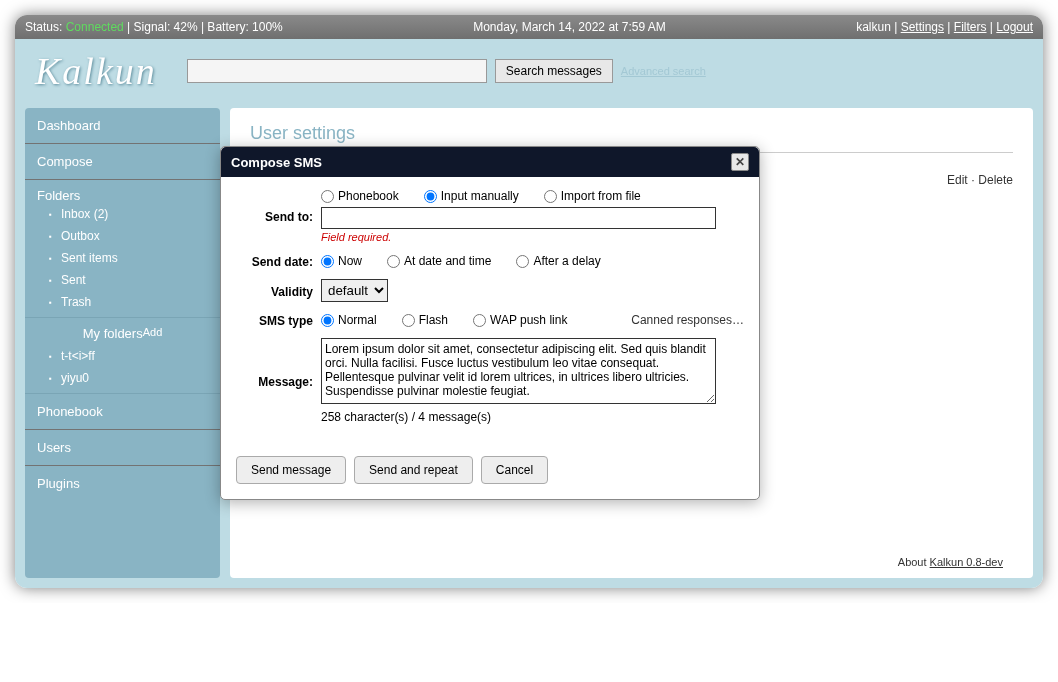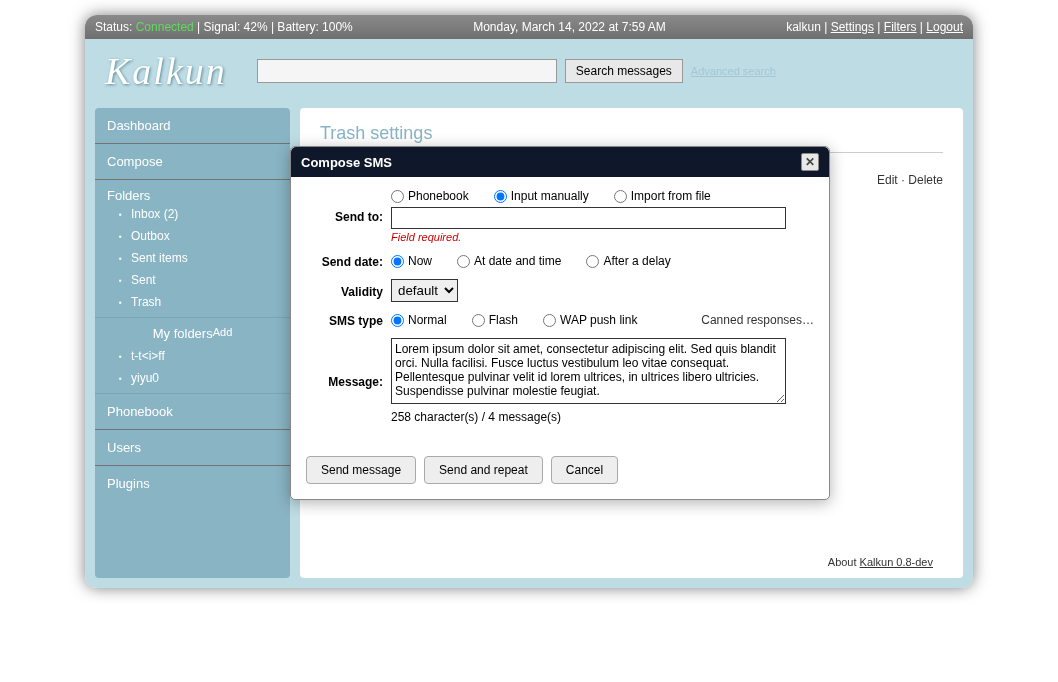--- a/index.html
+++ b/index.html
@@ -1,17 +1,17 @@
 <!DOCTYPE html>
 <html><head>
 <meta charset="utf-8">
 <style>
 *{box-sizing:border-box;margin:0;padding:0;font-family:Arial,sans-serif;}
 body{background:#fff;padding:15px;}
-.window{width:888px;border-radius:12px;overflow:hidden;box-shadow:0 0 15px rgba(0,0,0,0.5);margin:0 auto;}
+.window{width:1028px;border-radius:12px;overflow:hidden;box-shadow:0 0 15px rgba(0,0,0,0.5);margin:0 auto;}
 .statusbar{background:linear-gradient(#8a8a8a,#6f6f6f);color:#fff;font-size:12px;padding:5px 10px;display:flex;justify-content:space-between;align-items:center;}
 .statusbar a{color:#fff;text-decoration:underline;}
 .status-left span.conn{color:#5fdb5f;}
 .header{background:#bedce4;padding:10px 10px 15px 10px;display:flex;align-items:center;gap:30px;}
 .logo{font-family:"Brush Script MT",cursive;font-size:38px;font-style:italic;color:#fff;text-shadow:1px 1px 3px #5a8a9a;margin-left:10px;letter-spacing:2px;}
 .searchbar{display:flex;align-items:center;gap:8px;}
 .searchinput{width:300px;height:24px;border:1px solid #999;background:#f5f5f5;}
 .searchbtn{background:#e8e8e8;border:1px solid #999;padding:4px 10px;font-size:12px;cursor:pointer;}
 .advsearch{color:#a3c8d4;font-size:11px;text-decoration:underline;}
 .body{display:flex;background:#bedce4;min-height:480px;padding:0 10px 10px 10px;gap:10px;position:relative;}
@@ -94,21 +94,21 @@
         </div>
         <div class="sidebar-sub">t-t&lt;i&gt;ff</div>
         <div class="sidebar-sub">yiyu0</div>
       </div>
       <div class="sidebar-item">Phonebook</div>
       <div class="sidebar-item">Users</div>
       <div class="sidebar-item" style="border-bottom:none;">Plugins</div>
     </div>
 
     <div class="content">
-      <div class="content-title">Trash settings</div>
+      <div class="content-title">User settings</div>
       <hr>
       <div class="actions">
         <a href="#">Edit</a> ·
         <a href="#">Delete</a>
       </div>
 
       <div class="dialog">
         <div class="dialog-title">
           <span>Compose SMS</span>
           <span class="close-x">✕</span>

